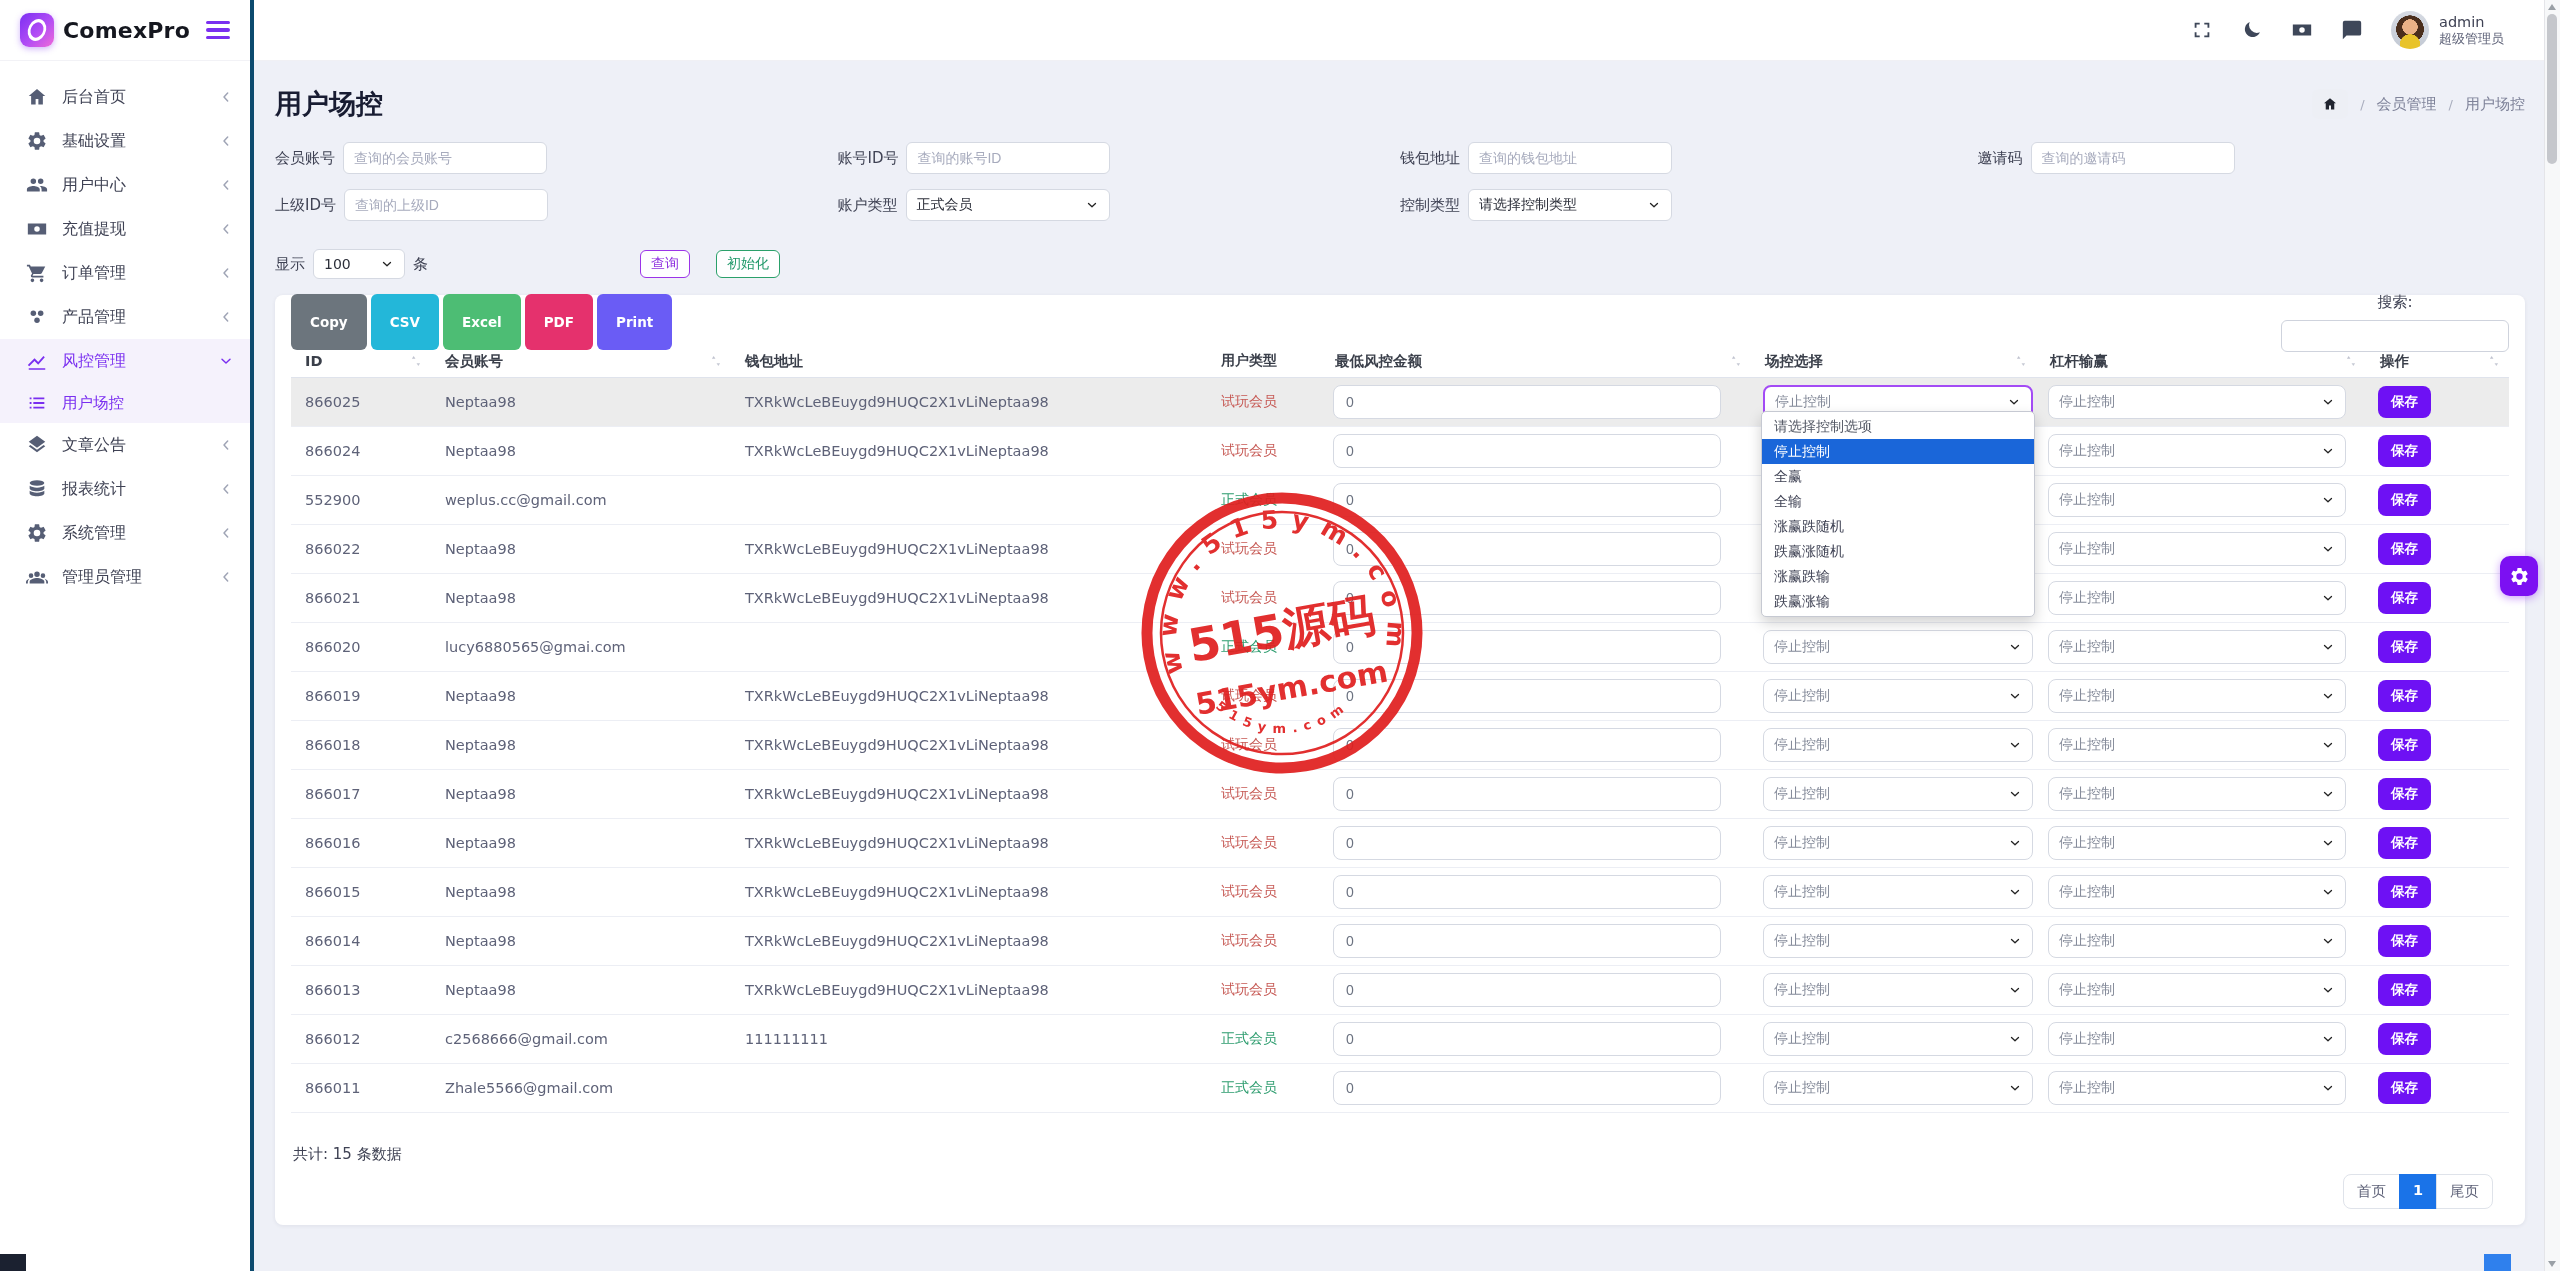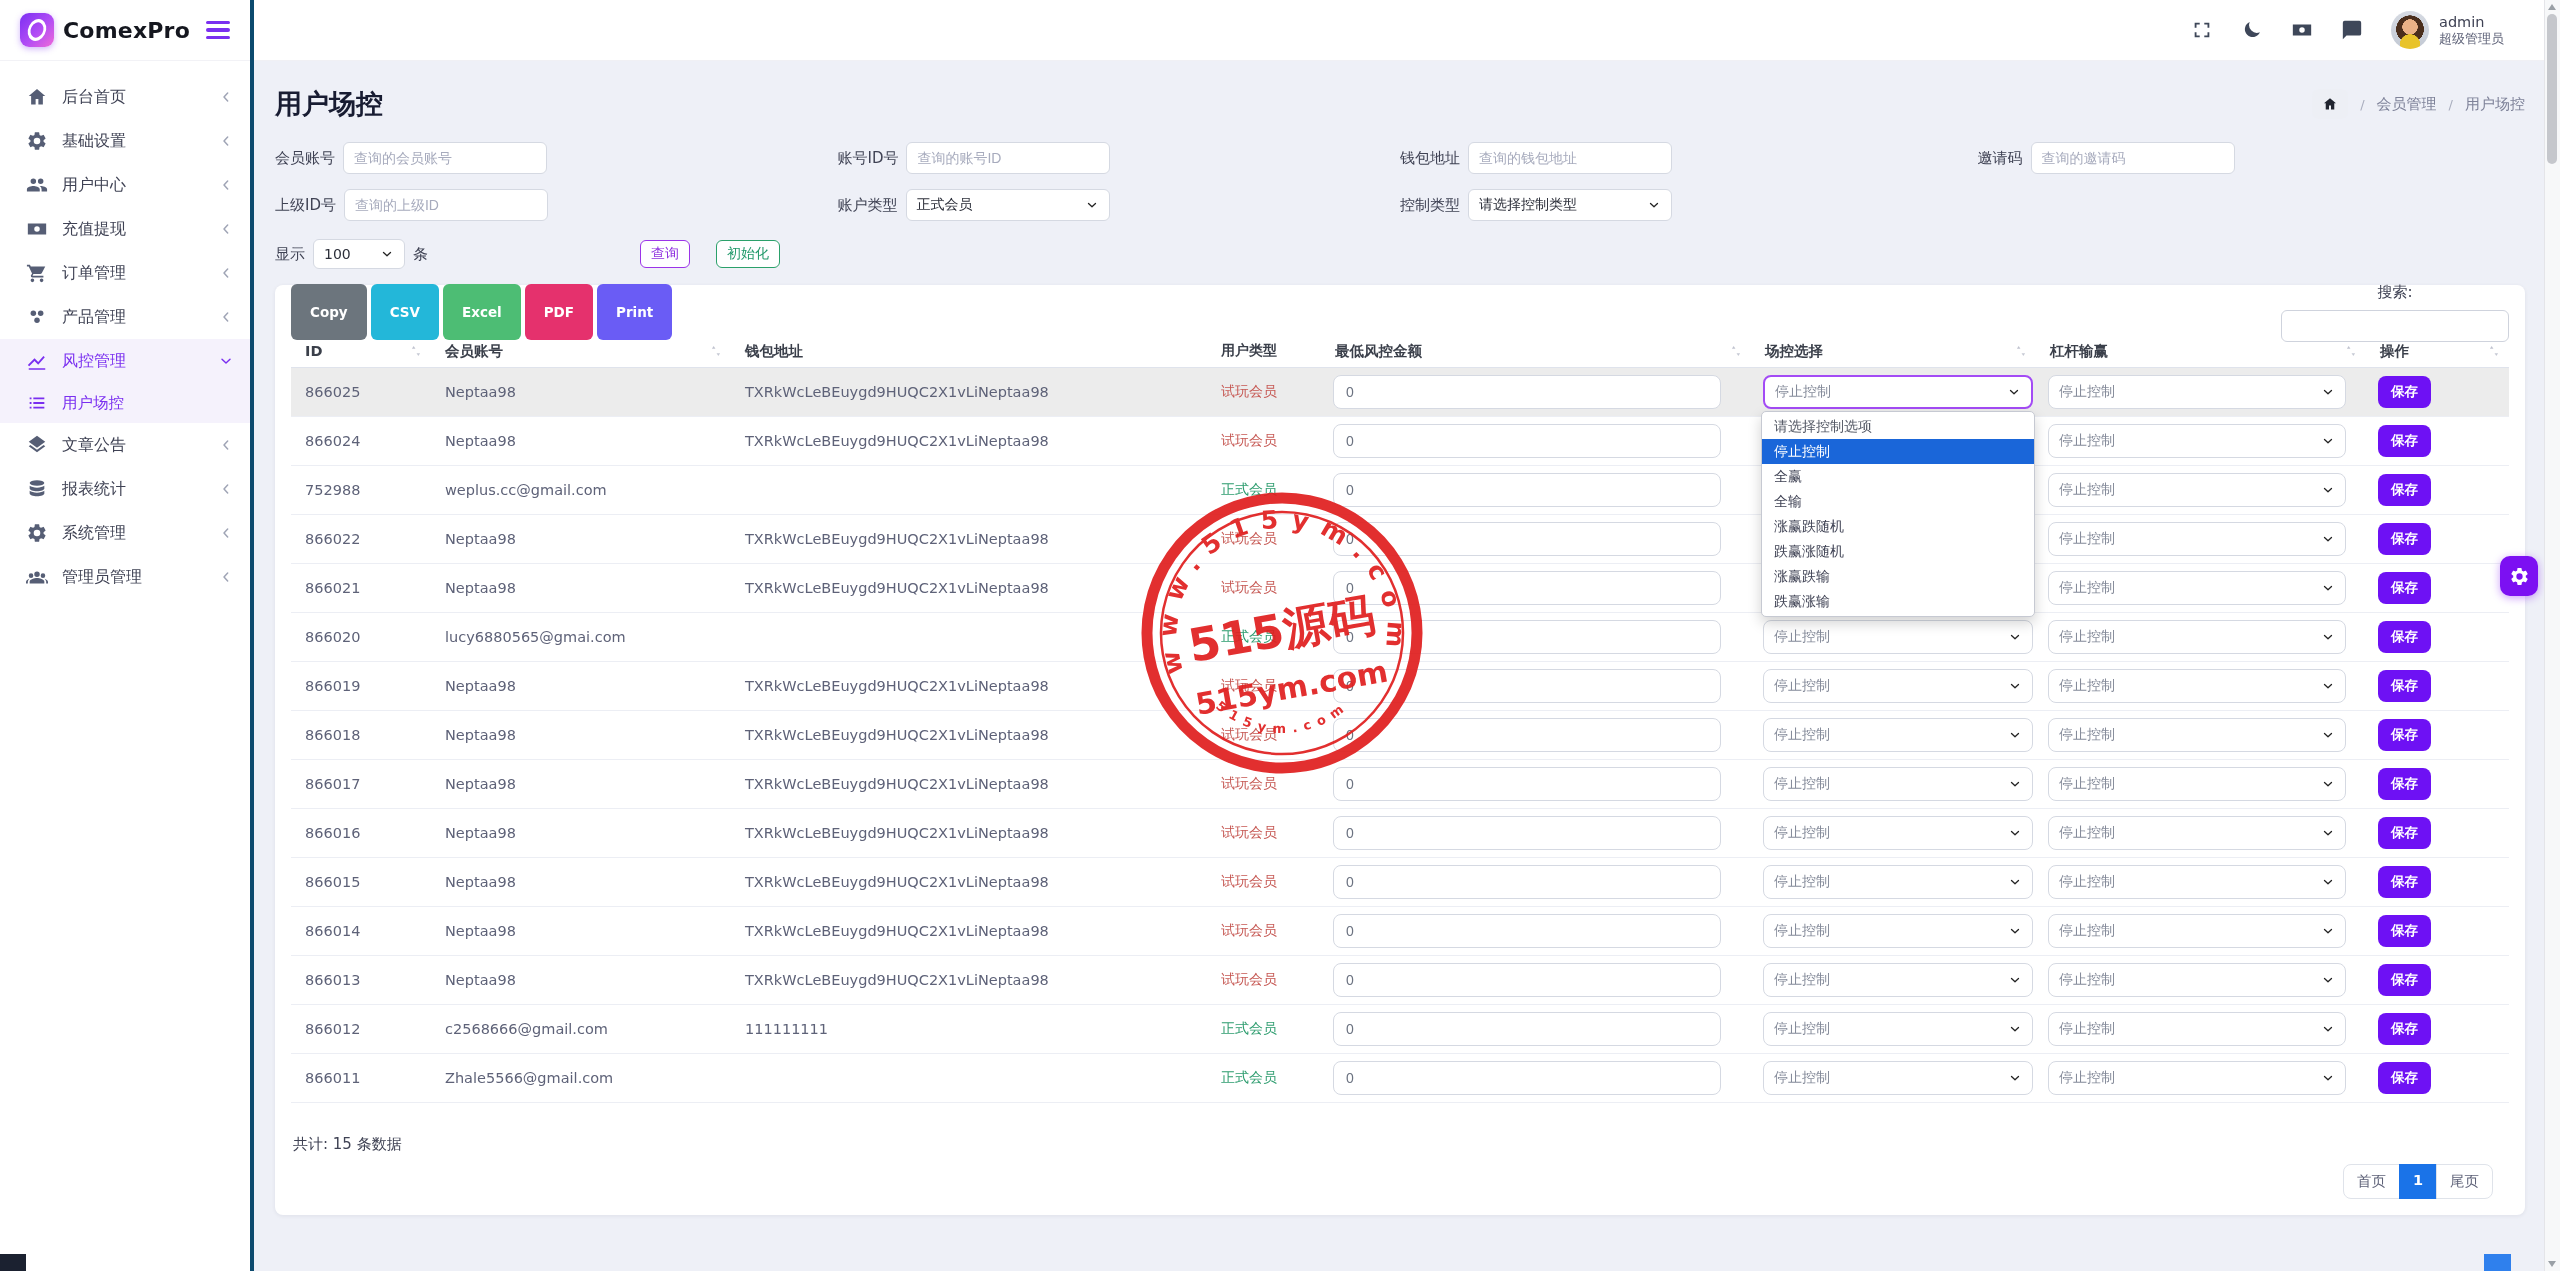--- a/index.html
+++ b/index.html
@@ -54,21 +54,21 @@
   .filters{margin-top:20px;display:grid;grid-template-columns:repeat(4,1fr);row-gap:15px;}
   .filter-cell{display:flex;align-items:center;}
   .filter-cell label{min-width:60px;text-align:right;margin-right:8px;font-size:15px;color:#3f4254;white-space:nowrap;}
   .txt-input{width:204px;height:32px;border:1px solid #d5d9e2;border-radius:6px;padding:0 10px;font-size:14px;color:#3f4254;background:#fff;box-sizing:border-box;}
   .txt-input::placeholder{color:#a7abbd;}
   .fsel{height:32px;border:1px solid #d5d9e2;border-radius:6px;background:#fff;display:flex;align-items:center;justify-content:space-between;padding:0 10px;font-size:14px;color:#2c2f3a;cursor:pointer;box-sizing:border-box;}
   .fsel .fsel-chev{width:14px;height:14px;color:#222;display:inline-flex;}
   .fsel .fsel-chev svg{width:100%;height:100%;}
   .filter-sel{width:204px;}
 
-  .show-row{margin-top:18px;display:flex;align-items:center;font-size:15px;color:#3f4254;}
+  .show-row{margin-top:28px;display:flex;align-items:center;font-size:15px;color:#3f4254;}
   .page-size{width:92px;margin:0 8px;height:30px;}
   .show-actions{margin-left:212px;display:flex;gap:26px;}
   .btn-outline{border-radius:6px;padding:4px 10px;font-size:14px;background:#fefeff;cursor:pointer;}
   .btn-query{border:1px solid #9b33e8;color:#8f2fe0;}
   .btn-reset{border:1px solid #2aa06a;color:#21996a;}
 
   
   .card{margin-top:16px;background:#fff;border-radius:8px;box-shadow:0 1px 4px rgba(25,25,60,.07);padding:12px 16px 16px;}
   .card-top{display:flex;justify-content:space-between;align-items:center;height:30px;}
   .exports{display:flex;gap:4px;}
@@ -538,21 +538,21 @@
                 <span class="fsel-chev">
                   <svg viewBox="0 0 24 24" fill="currentColor">
                     <path d="M6 9.5 12 15l6-5.5" fill="none" stroke="currentColor" stroke-width="2.2" stroke-linecap="round" stroke-linejoin="round"></path>
                   </svg>
                 </span>
               </div>
             </div>
             <div class="cell cell-ctl"><span class="save-btn">保存</span></div>
           </div>
           <div class="t-row">
-            <div class="cell">752988</div>
+            <div class="cell">552900</div>
             <div class="cell">weplus.cc@gmail.com</div>
             <div class="cell"></div>
             <div class="cell cell-type"><span class="type-formal">正式会员</span></div>
             <div class="cell cell-ctl"><input class="amount-input" value="0" style=""></div>
             <div class="cell cell-ctl">
               <div class="fsel row-sel scene-sel">
                 <span>停止控制</span>
                 <span class="fsel-chev">
                   <svg viewBox="0 0 24 24" fill="currentColor">
                     <path d="M6 9.5 12 15l6-5.5" fill="none" stroke="currentColor" stroke-width="2.2" stroke-linecap="round" stroke-linejoin="round"></path>

